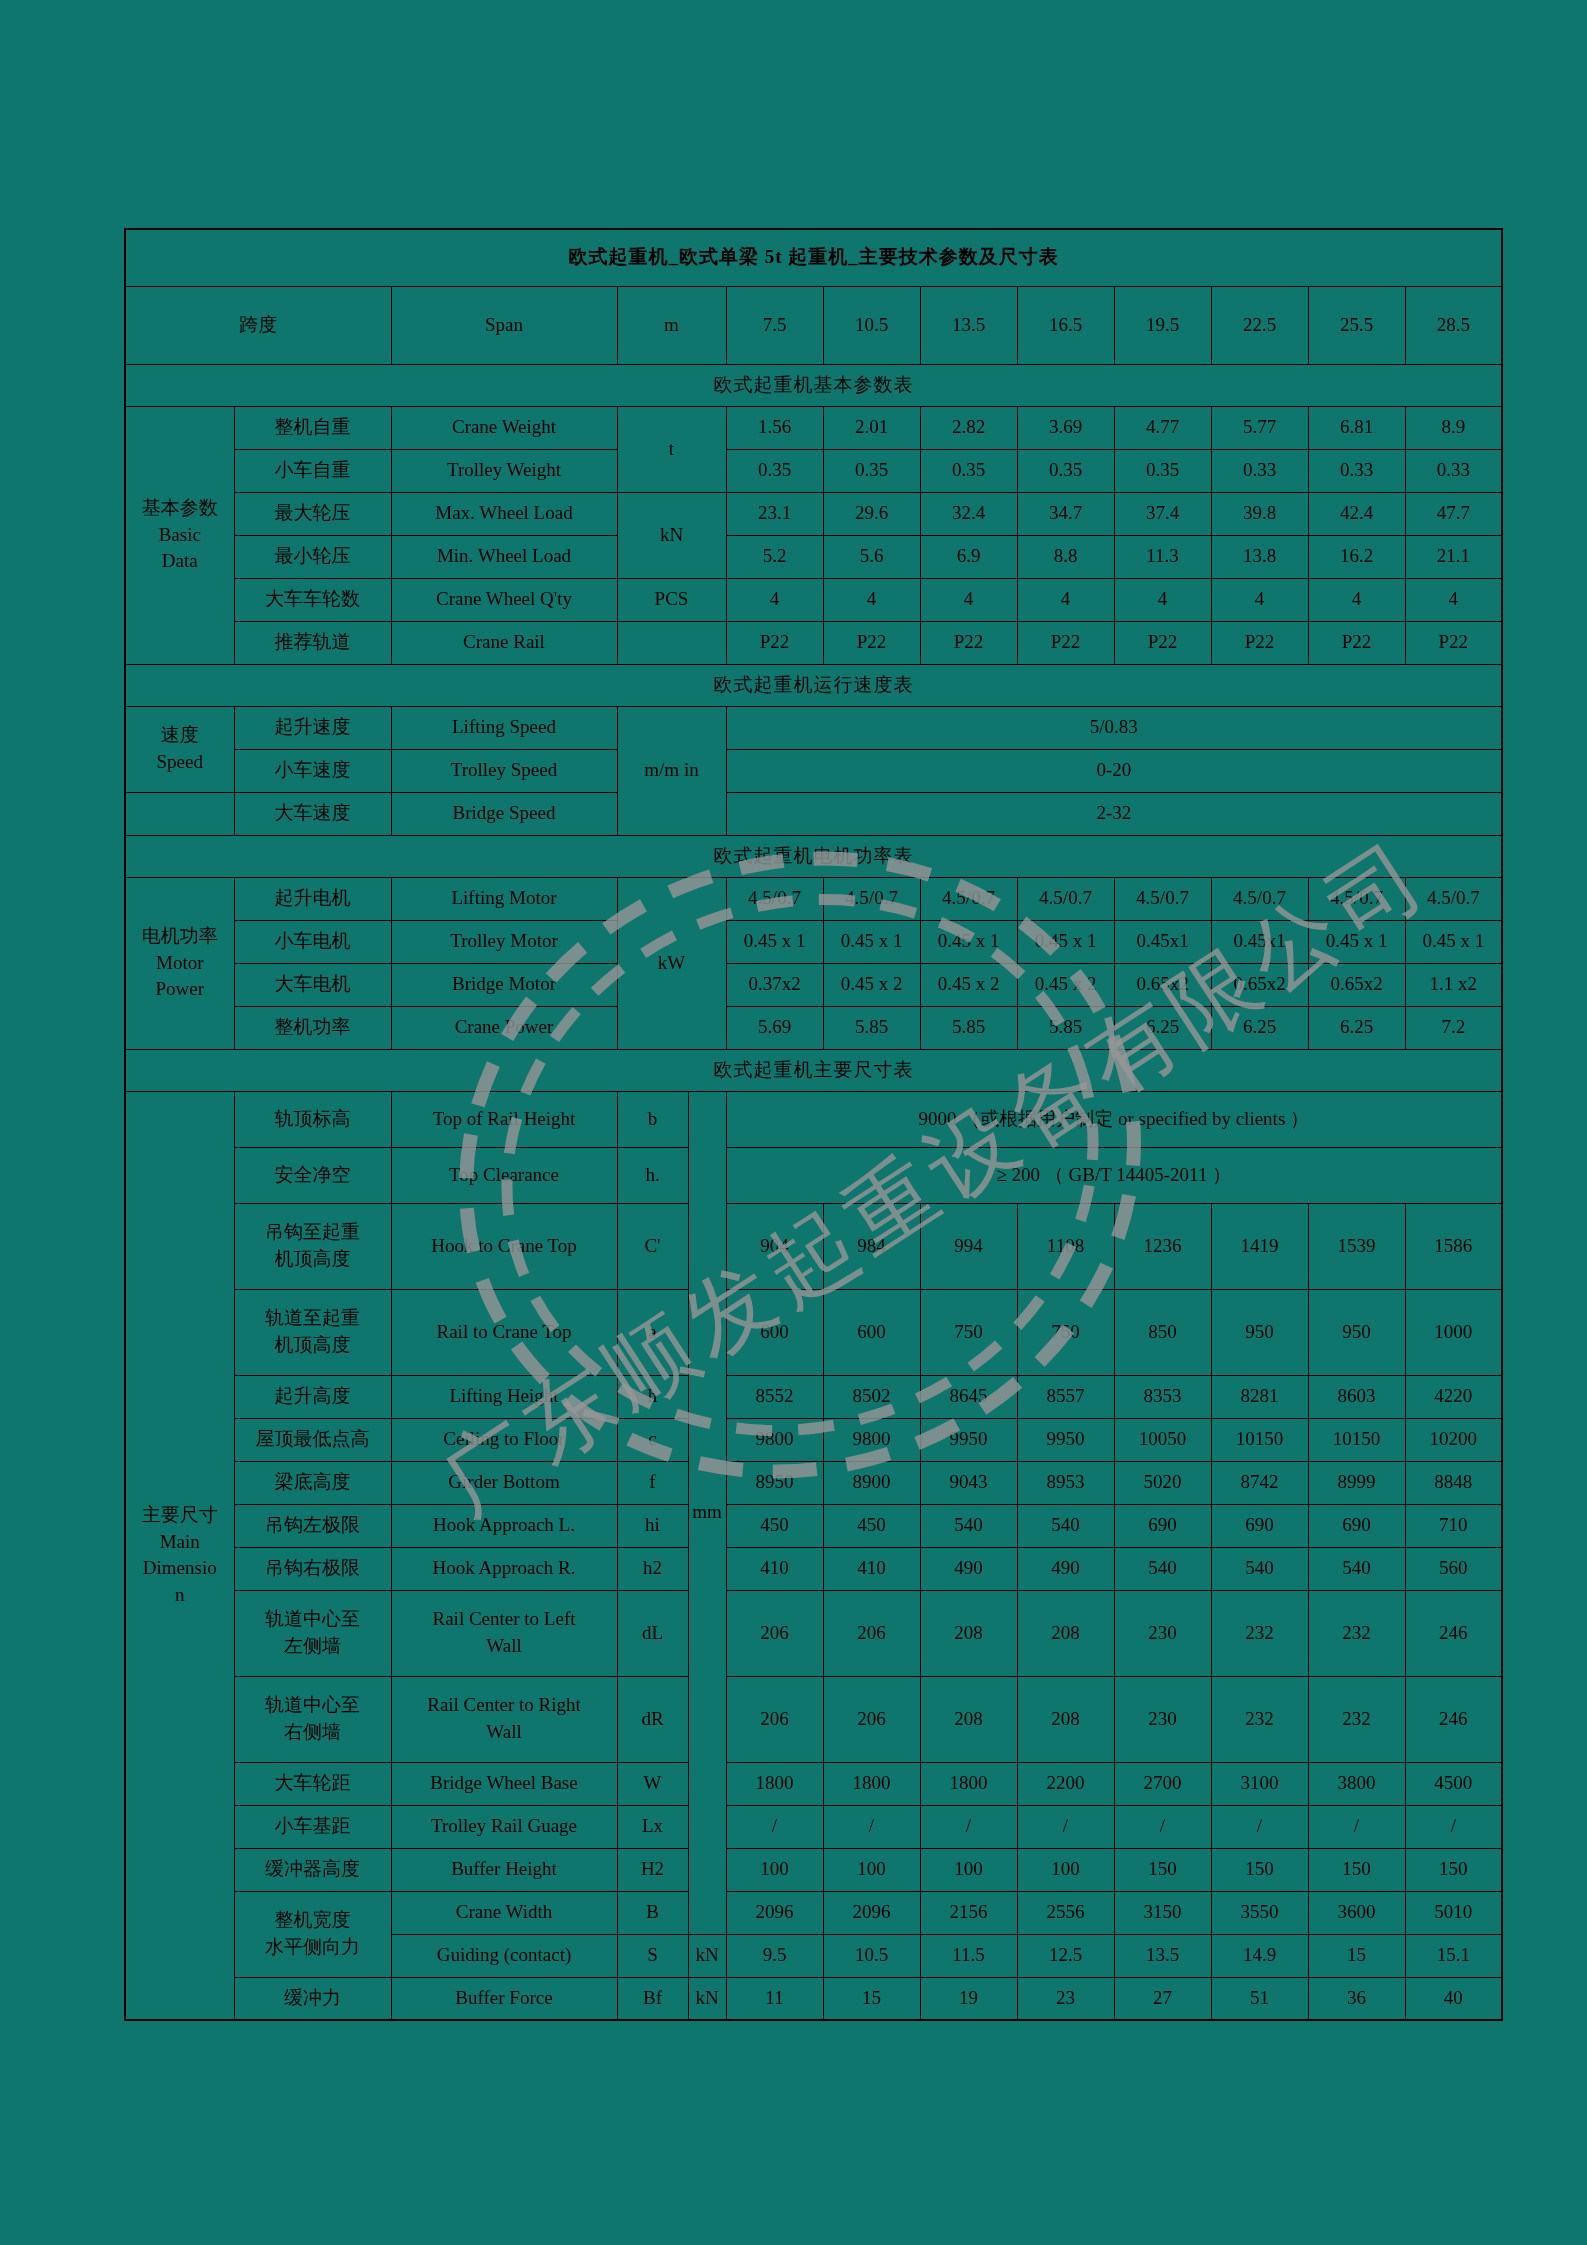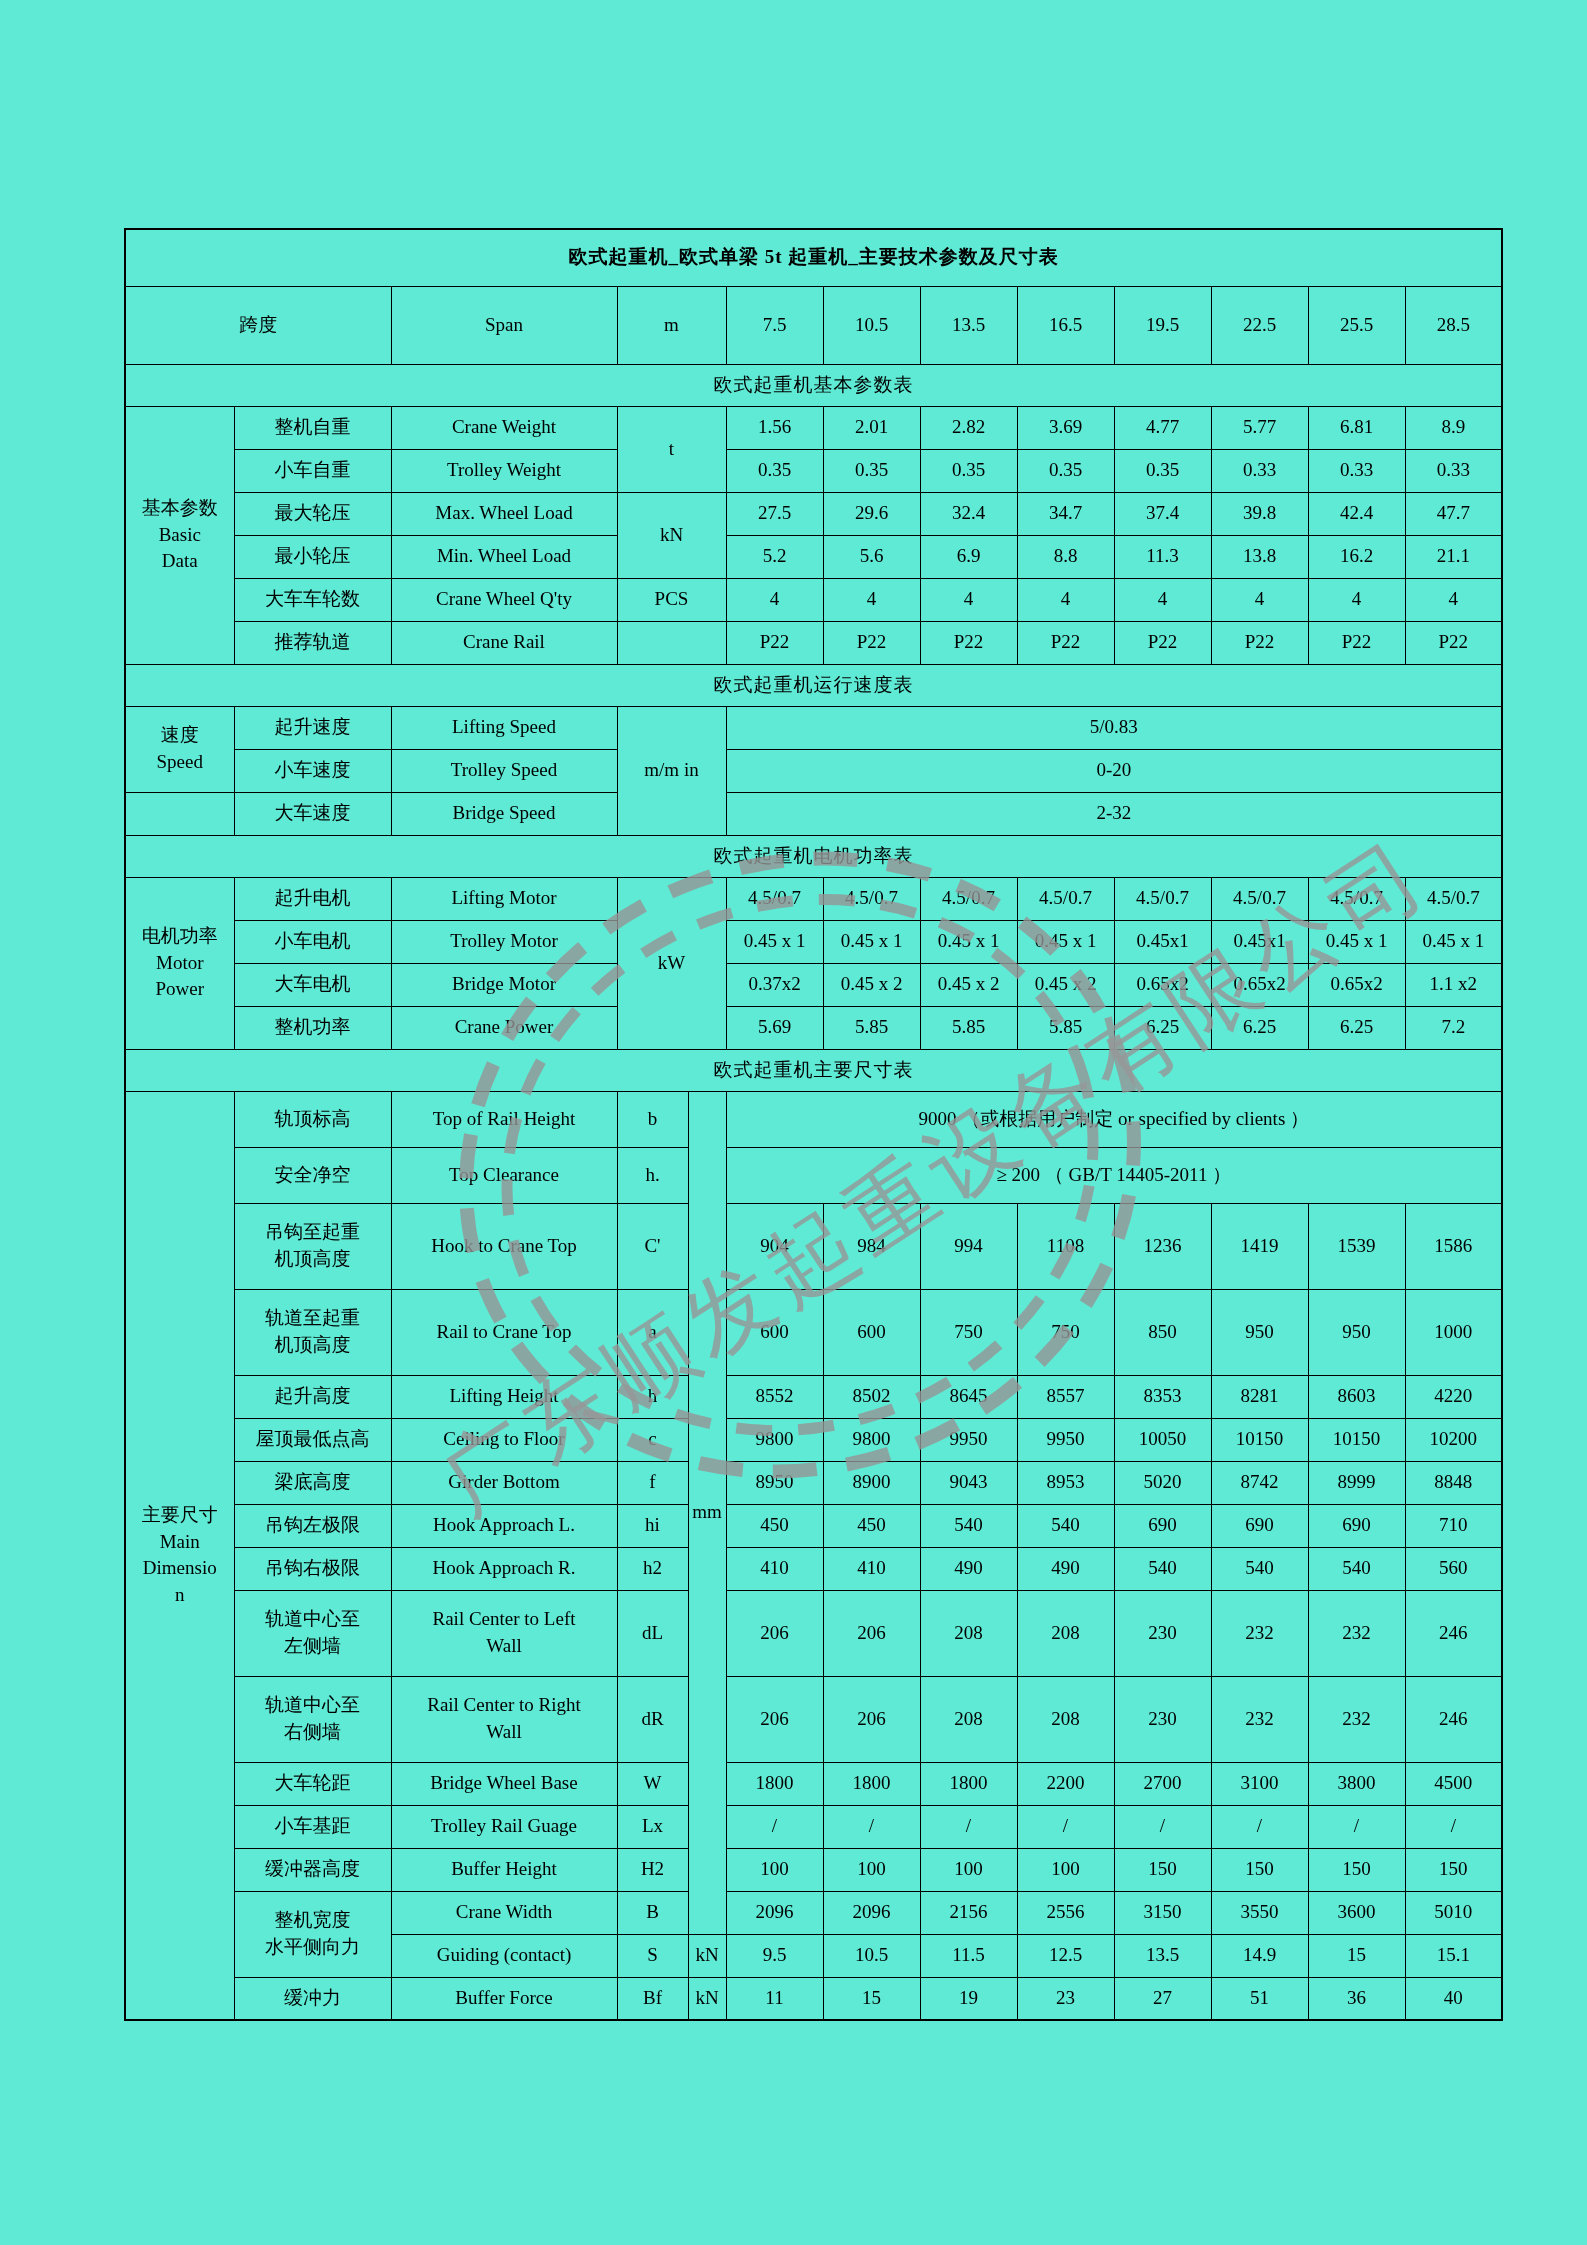--- a/index.html
+++ b/index.html
@@ -1,21 +1,21 @@
 <!DOCTYPE html>
 <html><head>
 <meta charset="utf-8">
 <style>
   html,body{margin:0;padding:0;}
   body{
     width:1587px;height:2245px;background:#ffffff;
     font-family:"Liberation Serif","DejaVu Serif",serif;
     color:#000;
   }
-  .page{position:relative;width:1587px;height:2245px;overflow:hidden;background:#5eead4;}
+  .page{position:relative;width:1587px;height:2245px;overflow:hidden;background:#0f766e;}
   .spec-table-wrap{position:absolute;left:124px;top:228px;z-index:1;}
   table.spec{
     border-collapse:collapse;table-layout:fixed;width:1377px;
     border:2.5px solid #000;
   }
   table.spec td{
     border:1.5px solid #000;
     text-align:center;vertical-align:middle;
     padding:0 2px;
     white-space:pre-line;
@@ -103,21 +103,21 @@
             <td class="val">0.35</td>
             <td class="val">0.35</td>
             <td class="val">0.33</td>
             <td class="val">0.33</td>
             <td class="val">0.33</td>
           </tr>
           <tr class="rh-std">
             <td class="cn">最大轮压</td>
             <td class="en">Max. Wheel Load</td>
             <td colspan="2" rowspan="2" class="unit">kN</td>
-            <td class="val">27.5</td>
+            <td class="val">23.1</td>
             <td class="val">29.6</td>
             <td class="val">32.4</td>
             <td class="val">34.7</td>
             <td class="val">37.4</td>
             <td class="val">39.8</td>
             <td class="val">42.4</td>
             <td class="val">47.7</td>
           </tr>
           <tr class="rh-std">
             <td class="cn">最小轮压</td>

